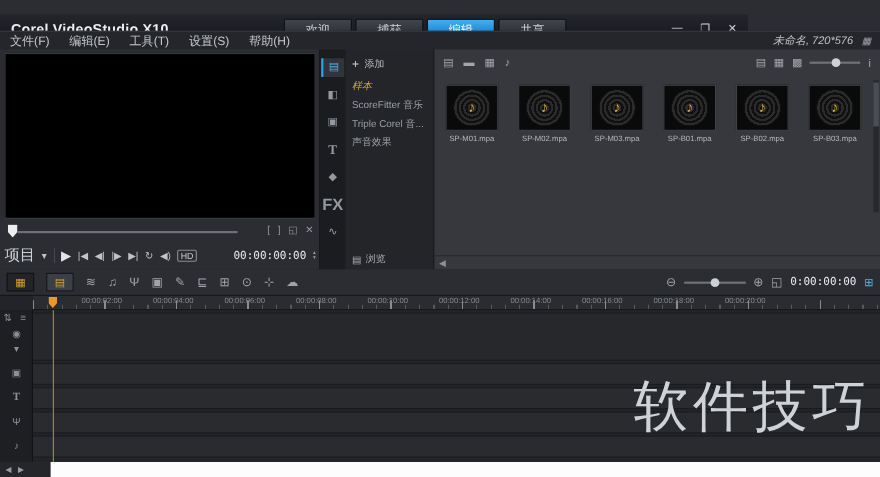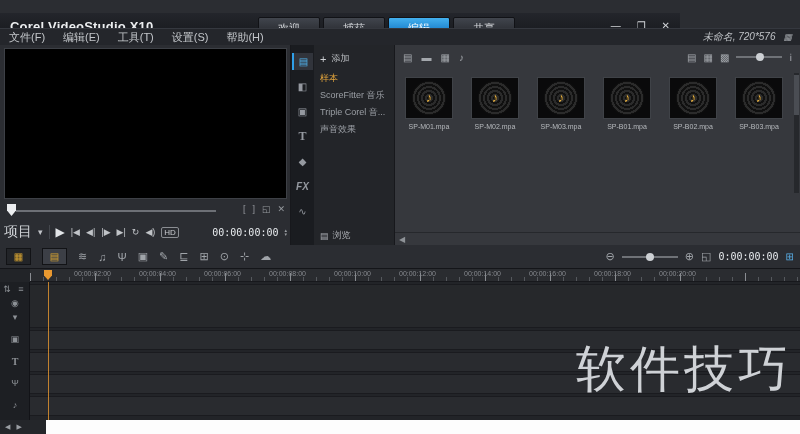--- a/index.html
+++ b/index.html
@@ -43,28 +43,28 @@
   .t-icon { color:#c0c3c7; }
   .t-icon.play { font-size:12px; color:#e2e5e8; }
   .hd-badge { border:1px solid #8a8d92; border-radius:2px; font-size:8px; padding:0 2px; color:#c9ccd0; }
   .preview-timecode { margin-left:auto; font-family:"DejaVu Sans Mono", monospace; font-size:10px; color:#e8ebee; }
   .tc-steppers { display:flex; flex-direction:column; line-height:4px; font-size:5px; color:#9a9ea3; }
 
   
   .library-panel { width:104px; flex:none; display:flex; background:#232529; border-right:1px solid #17181c; }
   .nav-strip { width:23px; background:#1a1c20; padding-top:8px; display:flex; flex-direction:column; align-items:center; gap:8px; flex:none; }
   .nav-icon { width:21px; height:17px; line-height:17px; text-align:center; font-size:10px; color:#9599a0; }
-  .nav-icon.fx { font-style:italic; font-weight:bold; font-size:10px; }
+  .nav-icon.fx { font-weight:bold; font-size:15px; }
   .nav-icon.title { font-family:"Liberation Serif", serif; font-weight:bold; font-size:12px; }
   .nav-icon.active { background:#31343b; color:#52b5f0; border-left:2px solid #2f9fe8; }
   .folder-list { flex:1; display:flex; flex-direction:column; padding-top:4px; overflow:hidden; }
   .add-row { display:flex; align-items:center; gap:5px; font-size:9px; color:#bcbfc3; padding:3px 6px 5px 6px; }
   .add-row .plus { font-size:11px; color:#cfd2d6; }
   .folder-item { font-size:9px; color:#9b9fa5; padding:2px 6px; white-space:nowrap; overflow:hidden; }
-  .folder-item.selected { color:#e5a63c; }
+  .folder-item.selected { color:#e5a63c;font-style:italic; }
   .browse-row { margin-top:auto; display:flex; align-items:center; gap:4px; font-size:9px; color:#aaadb2; padding:3px 6px; }
 
   
   .gallery-panel { flex:1; background:#36383d; position:relative; }
   .gallery-toolbar { height:24px; display:flex; align-items:center; padding:0 8px; gap:9px; }
   .gtool { font-size:10px; color:#a3a7ac; }
   .gallery-toolbar-right { margin-left:auto; display:flex; align-items:center; gap:7px; }
   .gslider { width:46px; height:2px; background:#6f7277; position:relative; }
   .gslider-knob { position:absolute; left:20px; top:-3px; width:8px; height:8px; border-radius:50%; background:#cdd0d4; }
   .gallery-grid { position:absolute; top:32px; left:10px; display:flex; gap:18px; }

